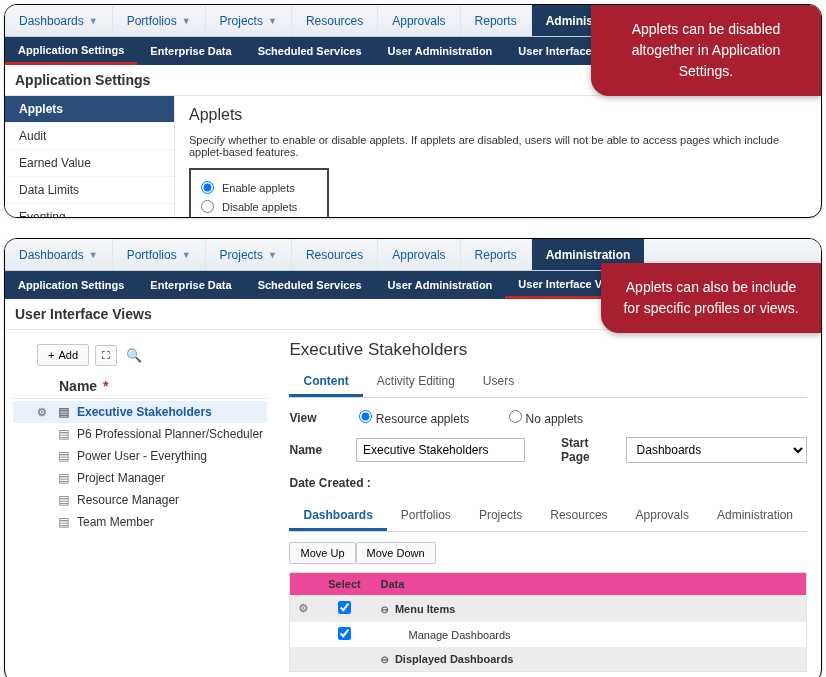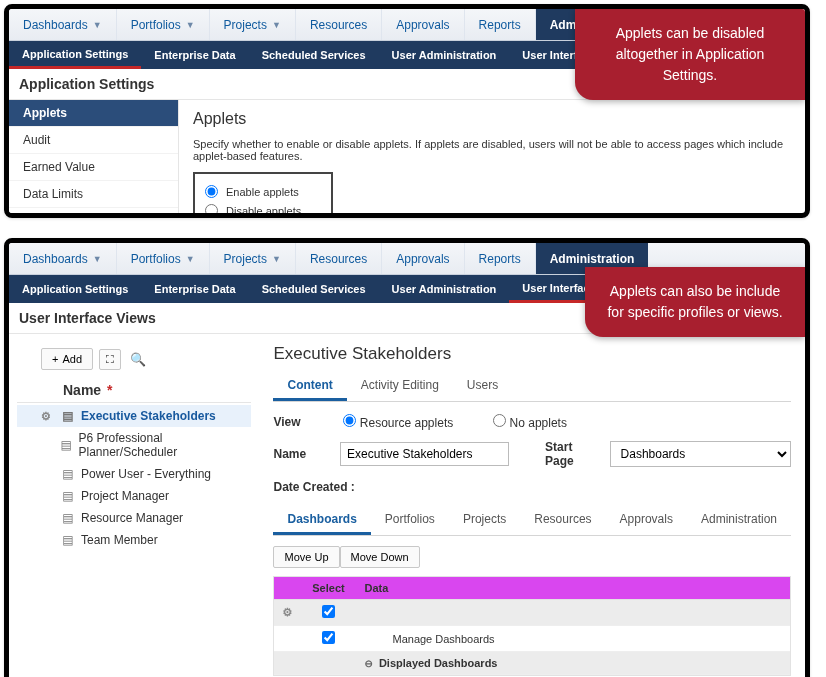--- a/index.html
+++ b/index.html
@@ -1,17 +1,17 @@
 <!DOCTYPE html>
 <html><head>
 <meta charset="utf-8">
 <style>
 *{box-sizing:border-box;margin:0;padding:0;font-family:Arial,Helvetica,sans-serif}
 body{background:#fff;font-size:12px;color:#333;padding:0}
-.panel{border:5px solid #000000;border-radius:8px;box-shadow:0 1px 3px rgba(0,0,0,0.15);margin:4px 16px 20px 4px;overflow:hidden;position:relative}
+.panel{border:1px solid #000000;border-radius:13px;box-shadow:0 1px 3px rgba(0,0,0,0.15);margin:4px 4px 20px 4px;overflow:hidden;position:relative}
 .top-nav{background:linear-gradient(#f4f6f9,#e8ecf2);border-bottom:1px solid #c8d0dc;display:flex;align-items:stretch;height:32px}
 .top-nav .tab{display:flex;align-items:center;padding:0 14px;color:#0f5a9e;font-size:12px;cursor:pointer;border-right:1px solid #dfe5ee}
 .top-nav .tab .caret{margin-left:5px;font-size:9px;color:#6d88a8}
 .top-nav .tab.active{background:#1f3a5f;color:#fff;font-weight:bold;border-right:none}
 .sub-nav{background:#1f3a5f;display:flex;align-items:center;height:28px}
 .sub-nav .subtab{color:#fff;font-size:11px;padding:0 13px;height:28px;display:flex;align-items:center;cursor:pointer;font-weight:bold}
 .sub-nav .subtab.active{border-bottom:3px solid #c62828}
 .section-title{background:#fff;padding:7px 10px;font-weight:bold;font-size:14px;color:#333;border-bottom:1px solid #e5e5e5}
 .content-row{display:flex}
 .sidebar{width:170px;border-right:1px solid #e5e5e5;background:#fff}
@@ -50,21 +50,21 @@
 .form-row .r-group{display:flex;gap:40px}
 .form-row input[type=text]{border:1px solid #bbb;padding:4px 6px;width:170px;font-size:12px}
 .form-row select{border:1px solid #bbb;padding:4px 6px;width:190px;font-size:12px;background:#fff}
 .form-row .lbl2{font-weight:bold;margin:0 8px 0 36px}
 .date-created{font-size:12px;font-weight:bold;margin:12px 0}
 .mini-tabs{display:flex;border-bottom:1px solid #d5d5d5;margin-bottom:10px;gap:0}
 .mini-tabs .mtab{padding:6px 14px;font-size:12px;color:#555;cursor:pointer}
 .mini-tabs .mtab.active{color:#1a5fa0;font-weight:bold;border-bottom:3px solid #1a5fa0}
 .btn-row{display:flex;margin-bottom:8px}
 .grid{border:1px solid #e2e2e2}
-.grid .ghead{display:flex;background:#d946ef;border-bottom:1px solid #e2e2e2;font-size:11px;font-weight:bold}
+.grid .ghead{display:flex;background:#ec4899;border-bottom:1px solid #e2e2e2;font-size:11px;font-weight:bold}
 .grid .gcell-gear{width:26px;padding:5px;text-align:center;color:#888}
 .grid .gcell-sel{width:56px;padding:5px;text-align:center}
 .grid .gcell-data{flex:1;padding:5px 8px}
 .grid .grow{display:flex;border-bottom:1px solid #eee;font-size:11px;align-items:center}
 .grid .grow.group{background:#ececec;font-weight:bold}
 .grid .grow .exp{color:#666;margin-right:6px;font-size:10px}
 .grid .grow input[type=checkbox]{margin:0}
 </style>
 </head>
 <body>
@@ -213,20 +213,21 @@
       <div class="grid">
         <div class="ghead">
           <div class="gcell-gear"></div>
           <div class="gcell-sel">Select</div>
           <div class="gcell-data">Data</div>
         </div>
         <div id="gridrows">
             <div class="grow group">
               <div class="gcell-gear">⚙</div>
               <div class="gcell-sel"><input type="checkbox" checked="" style=""></div>
+              <div class="gcell-data"><span class="exp">⊖</span><span>Menu Items</span></div>
             </div>
             <div class="grow">
               <div class="gcell-gear"></div>
               <div class="gcell-sel"><input type="checkbox" checked="" style=""></div>
               <div class="gcell-data" style="padding-left: 36px;"><span>Manage Dashboards</span></div>
             </div>
             <div class="grow group">
               <div class="gcell-gear"></div>
               <div class="gcell-sel"></div>
               <div class="gcell-data"><span class="exp">⊖</span><span>Displayed Dashboards</span></div>

